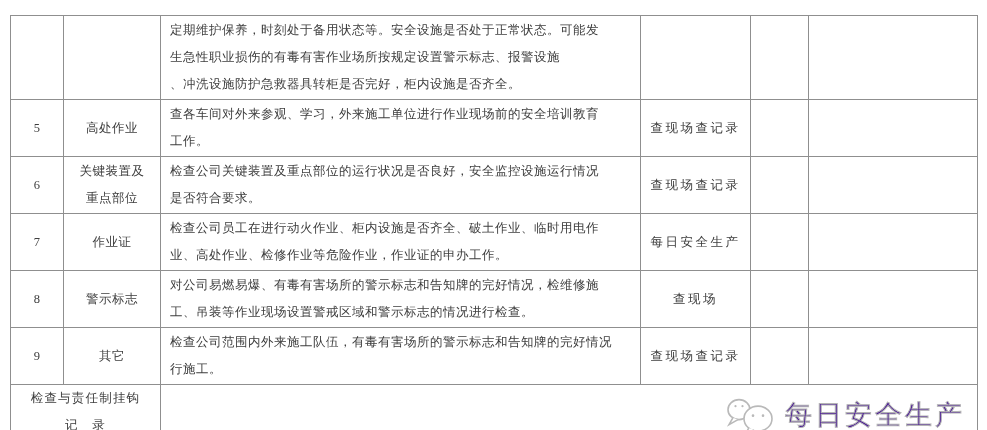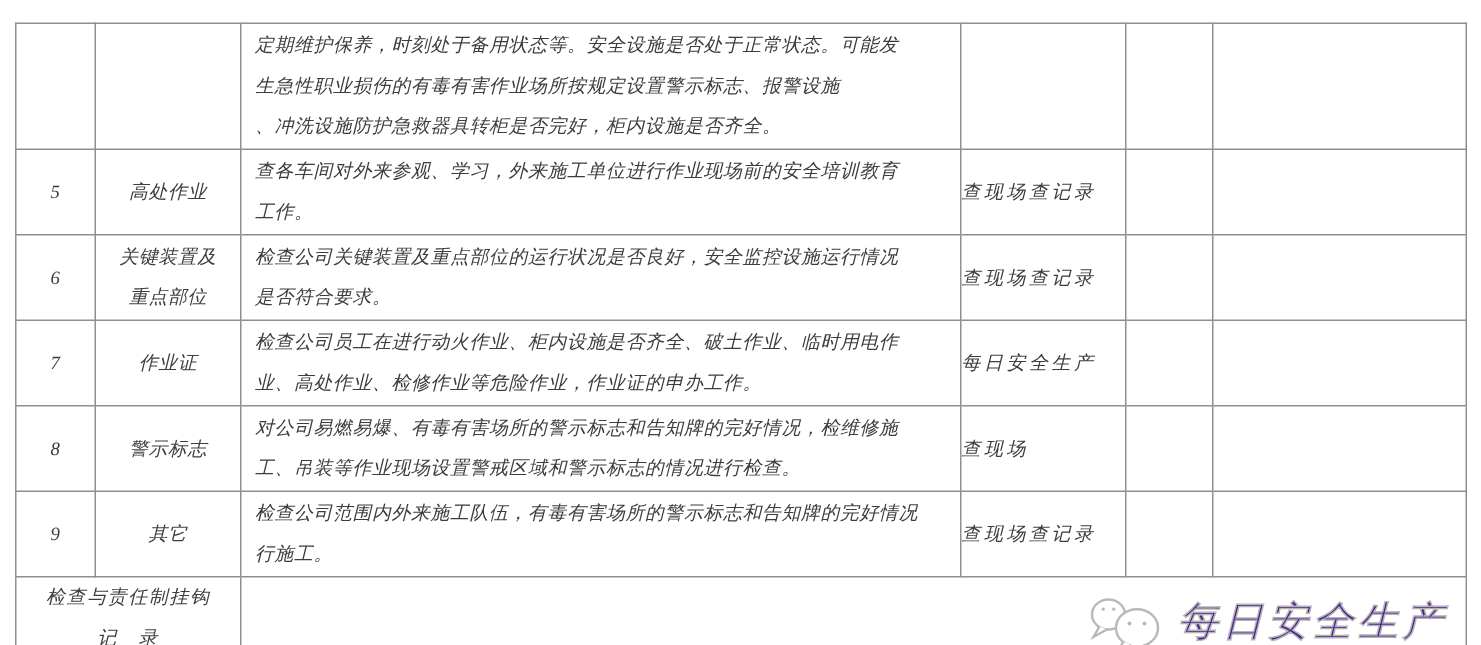--- a/index.html
+++ b/index.html
@@ -16,35 +16,34 @@
     width: 967px;
     border-collapse: collapse;
     table-layout: fixed;
   }
   .doc-table td {
     border: 1px solid #8f8f8f;
     font-size: 12.5px;
     letter-spacing: 0.5px;
     line-height: 27px;
     overflow: hidden;
-    font-style: italic;
   }
   td.num-cell, td.item-cell {
     text-align: center;
     vertical-align: middle;
     white-space: pre-line;
   }
   td.content-cell {
     text-align: left;
     vertical-align: middle;
     padding: 1px 6px 1px 9px;
     white-space: pre-line;
   }
   td.method-cell {
-    text-align: left;
+    text-align: center;
     vertical-align: middle;
     letter-spacing: 2.5px;
   }
   td.blank-cell { background: #ffffff; }
   td.footer-label-cell {
     text-align: center;
     vertical-align: middle;
     white-space: pre-line;
     letter-spacing: 1.2px;
   }

